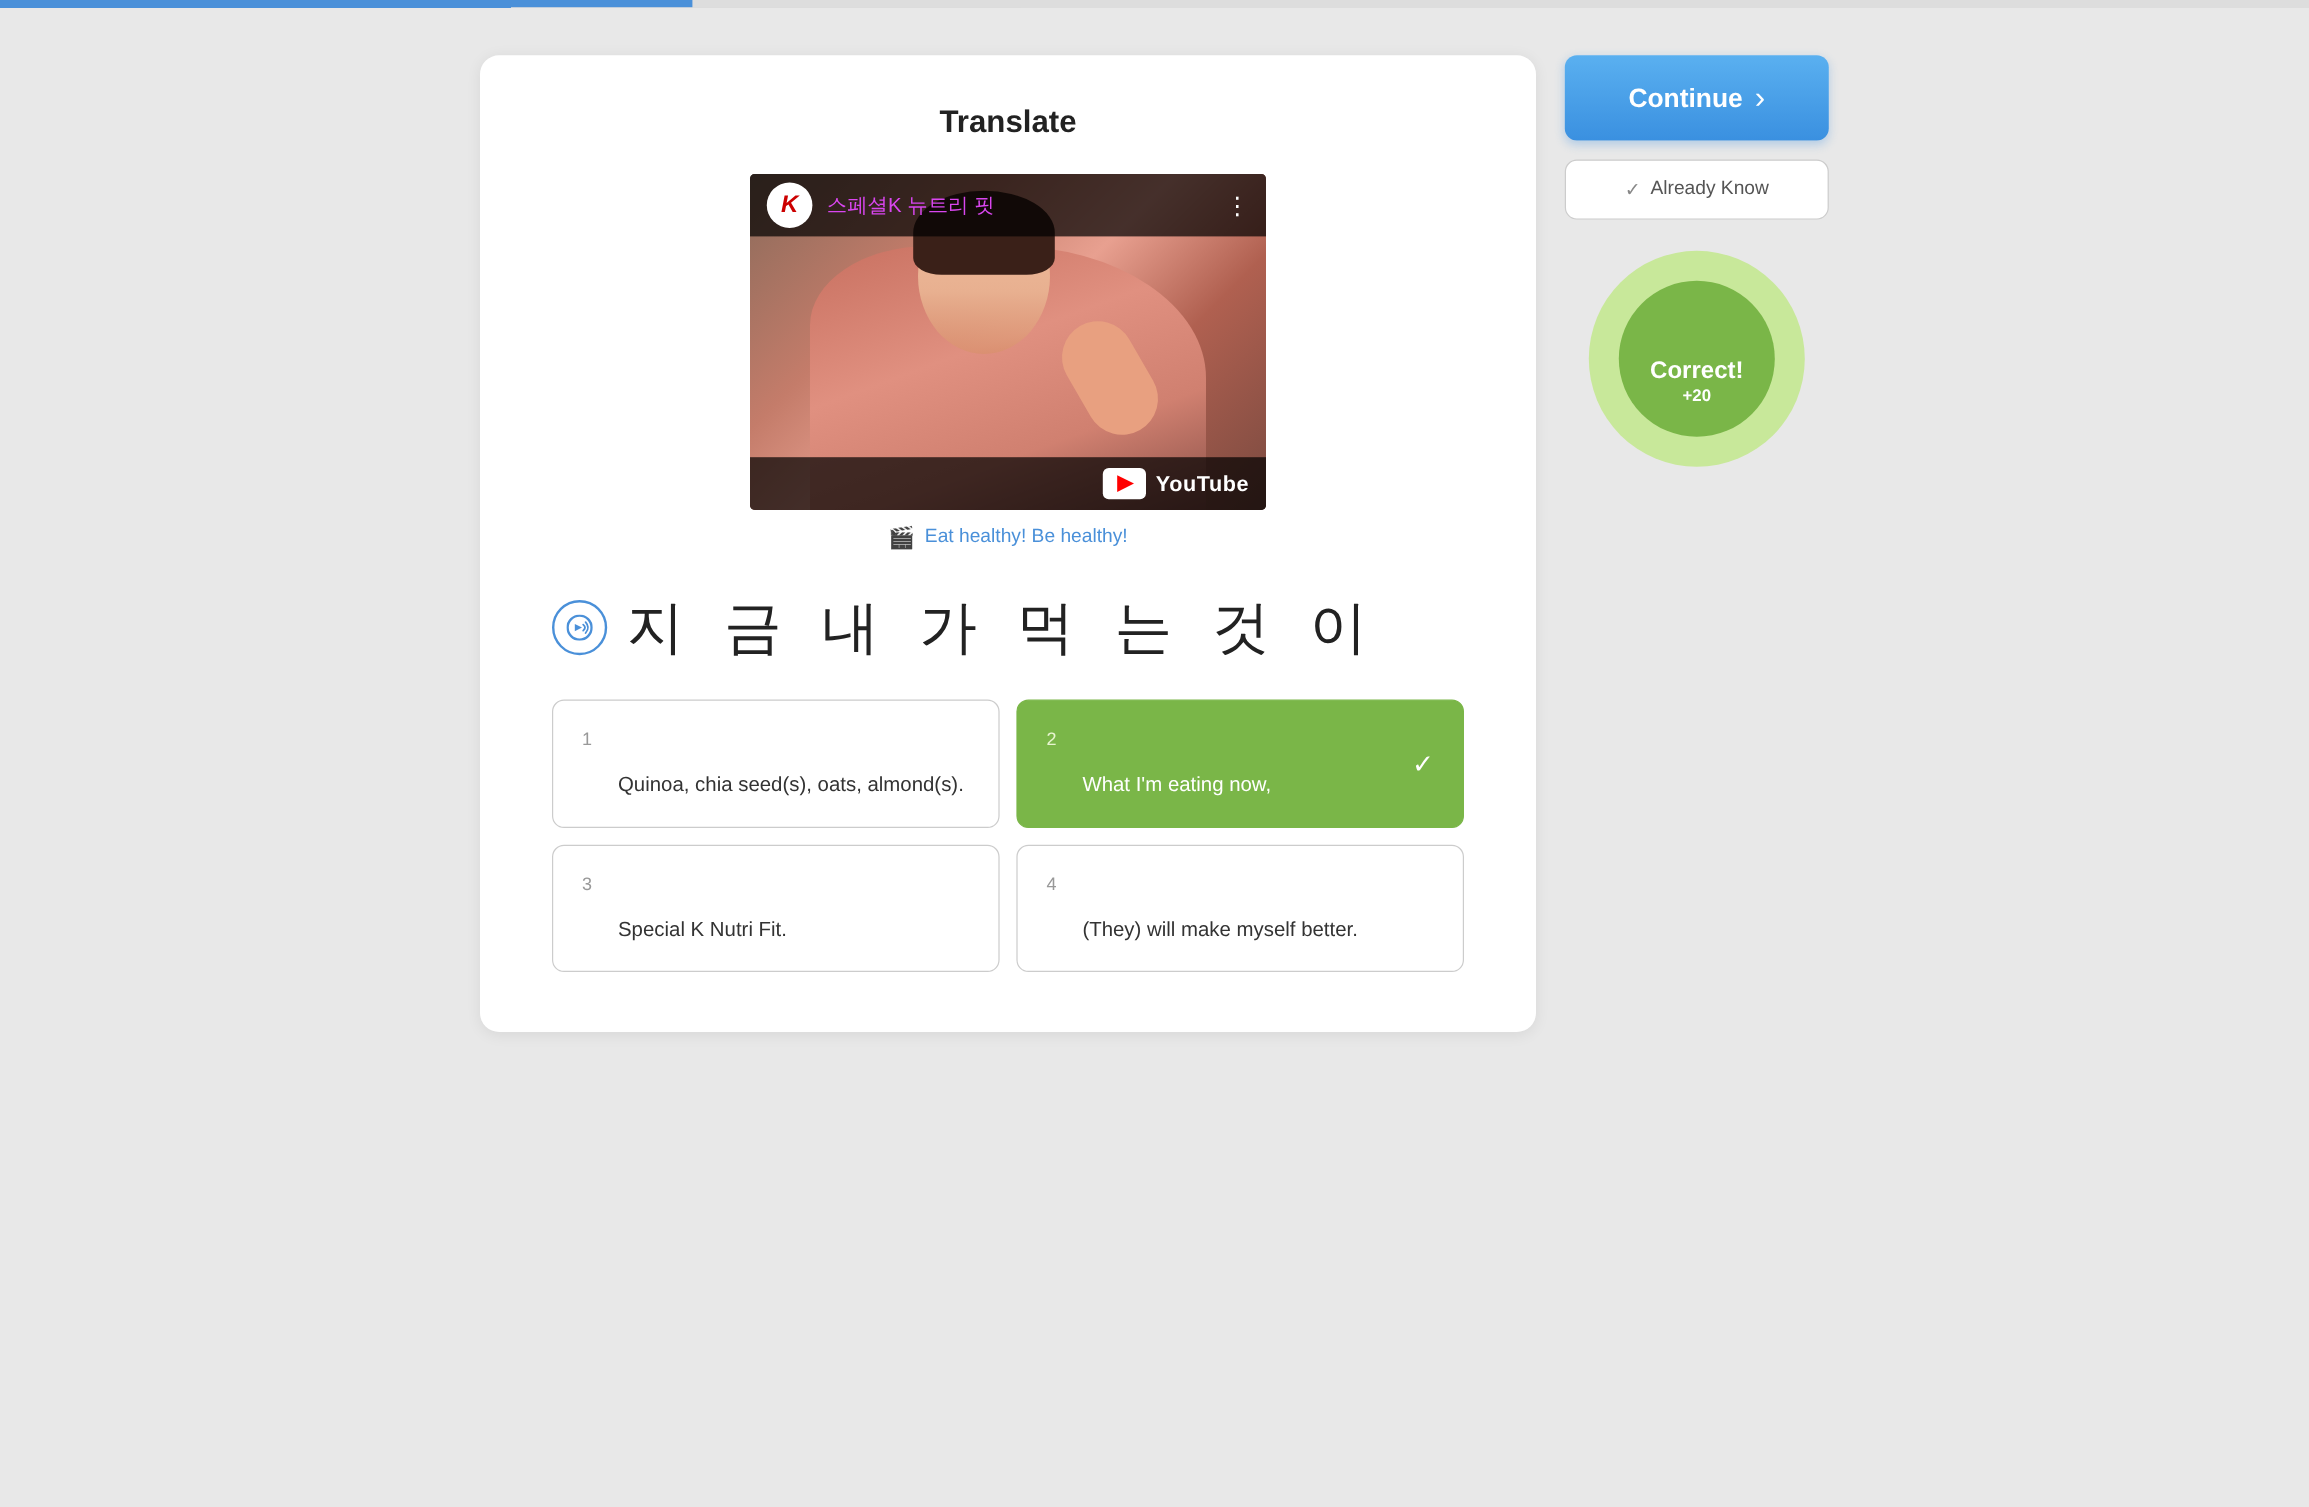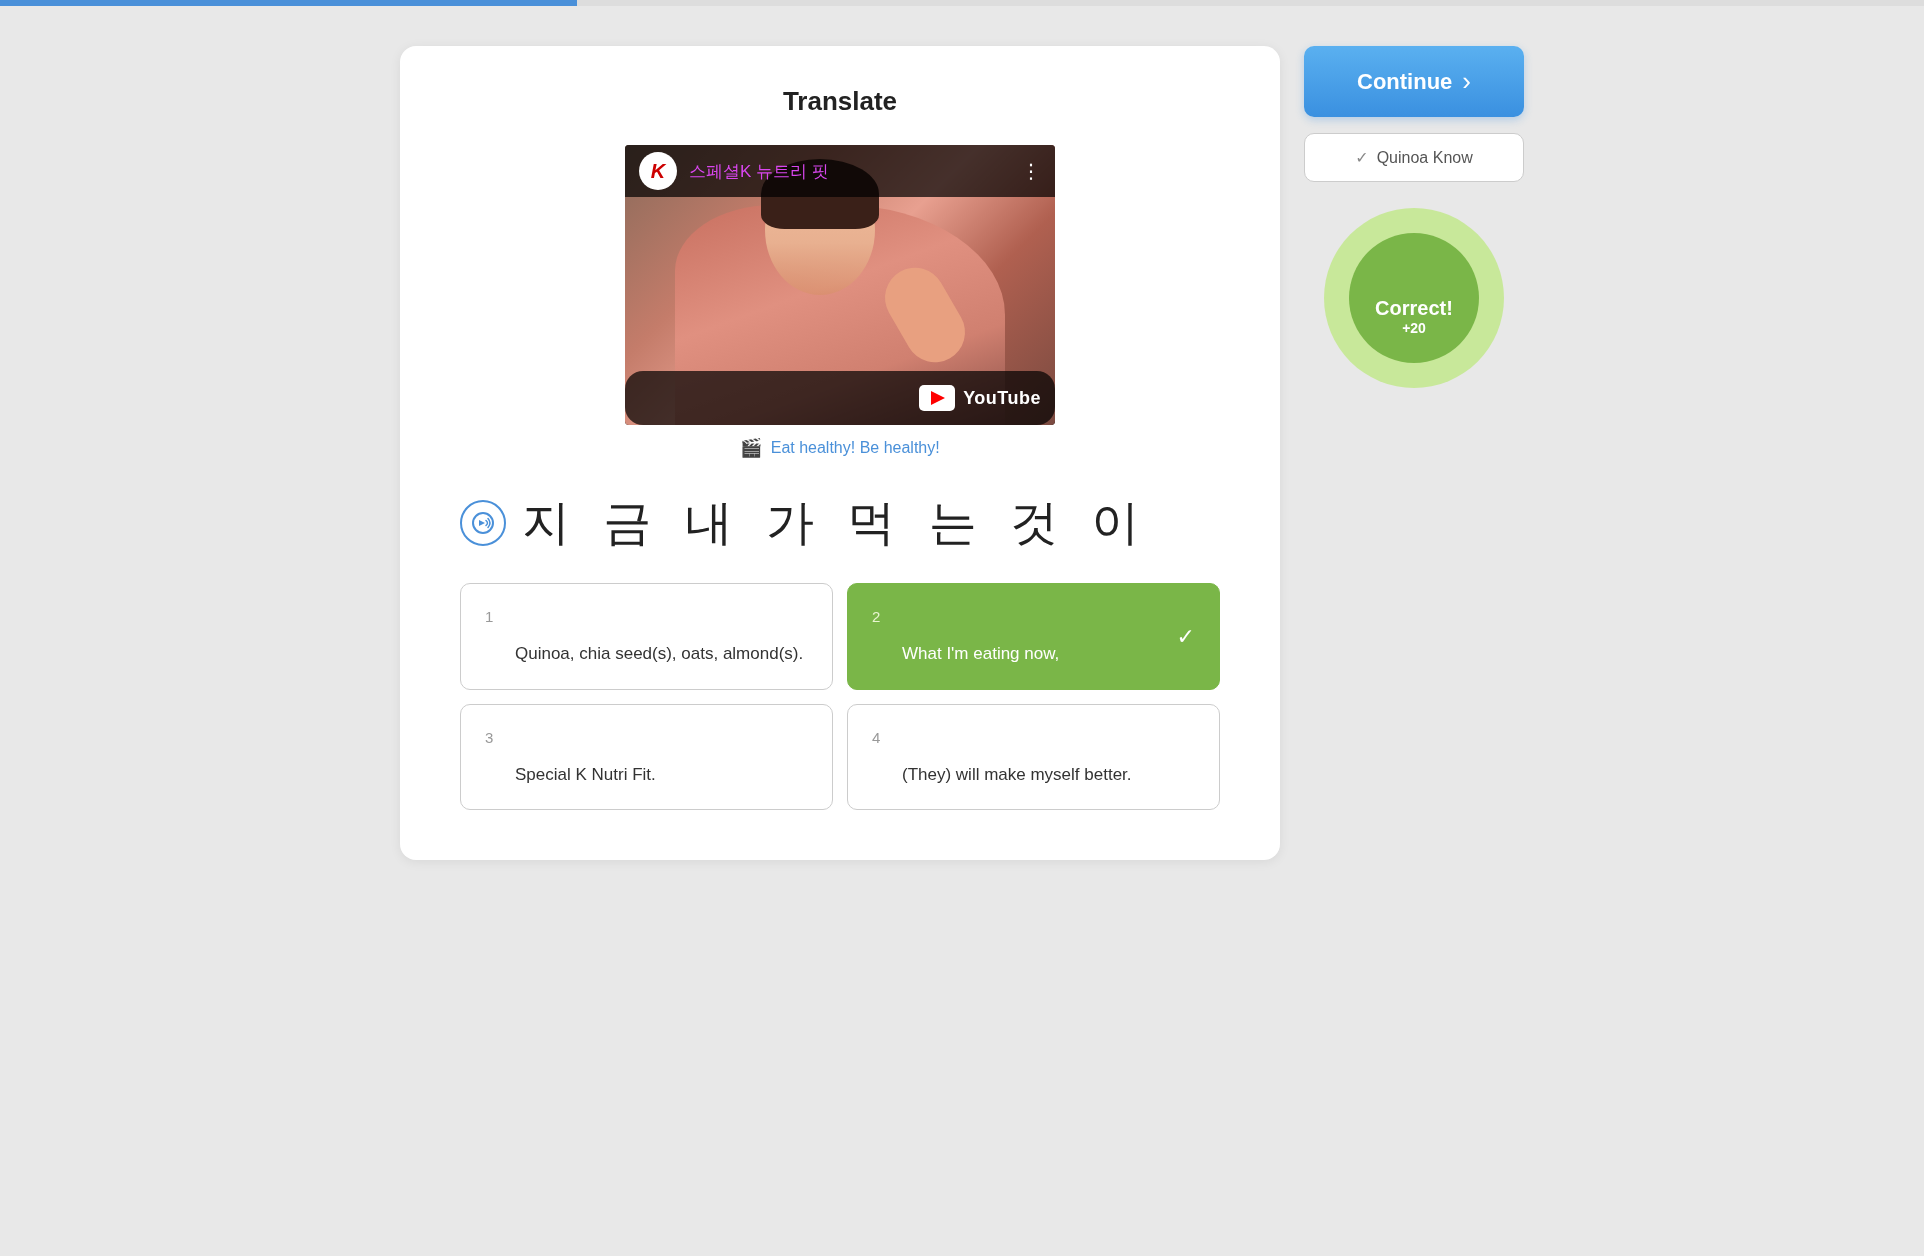--- a/index.html
+++ b/index.html
@@ -117,29 +117,28 @@
     .video-bg {
       position: absolute;
       top: 0; left: 0; right: 0; bottom: 0;
       background: linear-gradient(135deg, #8a6a5a 0%, #c47c6a 30%, #e8a090 50%, #b06050 70%, #7a4a40 100%);
       z-index: 1;
     }
 
     .video-bottom-bar {
       position: absolute;
       bottom: 0; left: 0; right: 0;
-      height: 54px;
+      height: 44px;
       background: rgba(0,0,0,0.7);
       display: flex;
       align-items: center;
       justify-content: flex-end;
       padding: 0 14px;
       gap: 8px;
       z-index: 3;
-      border-radius: 18px;
     }
 
     .youtube-play-btn {
       width: 36px;
       height: 26px;
       background: #fff;
       border-radius: 5px;
       display: flex;
       align-items: center;
       justify-content: center;
@@ -417,21 +416,21 @@
   </div>
 
   <div class="sidebar">
     <button class="continue-btn">
       <span>Continue</span>
       <span style="font-size:26px;font-weight:300;">›</span>
     </button>
 
     <button class="already-know-btn">
       <span class="already-know-check">✓</span>
-      <span>Quinoa Know</span>
+      <span>Already Know</span>
     </button>
 
     <div class="correct-badge">
       <div class="correct-badge-inner">
         <span class="correct-label">Correct!</span>
         <span class="correct-points">+20</span>
       </div>
     </div>
   </div>
 

